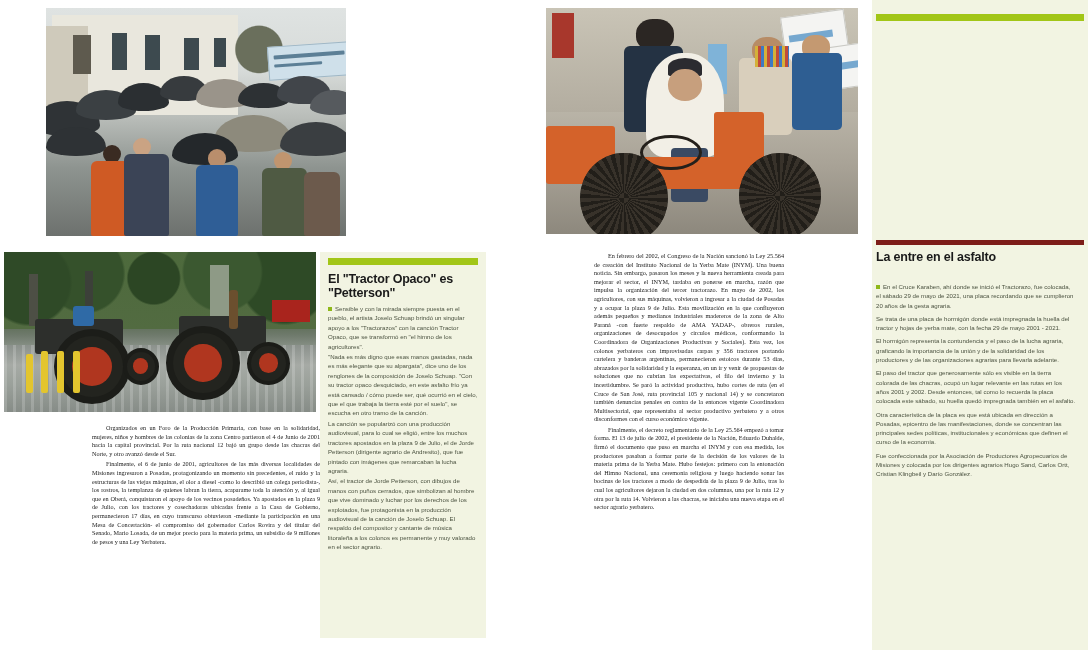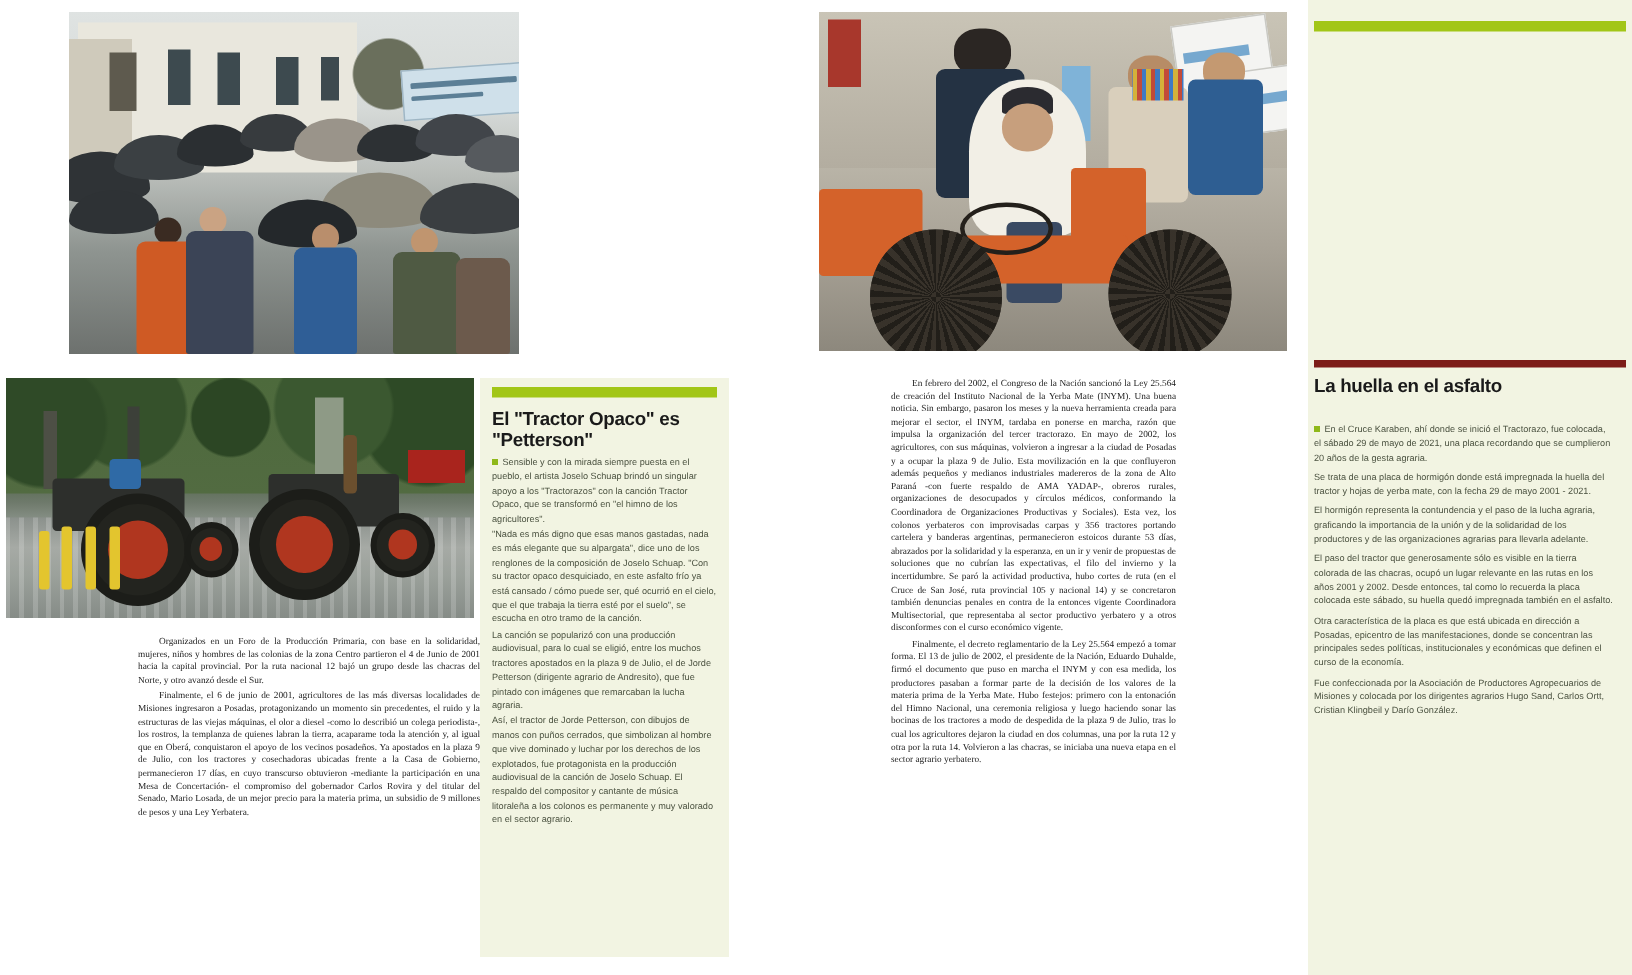--- a/index.html
+++ b/index.html
@@ -243,21 +243,21 @@
   </div>
 
   <div class="serif-col" id="col-mid-text">
     <p>En febrero del 2002, el Congreso de la Nación sancionó la Ley 25.564 de creación del Instituto Nacional de la Yerba Mate (INYM). Una buena noticia. Sin embargo, pasaron los meses y la nueva herramienta creada para mejorar el sector, el INYM, tardaba en ponerse en marcha, razón que impulsa la organización del tercer tractorazo. En mayo de 2002, los agricultores, con sus máquinas, volvieron a ingresar a la ciudad de Posadas y a ocupar la plaza 9 de Julio. Esta movilización en la que confluyeron además pequeños y medianos industriales madereros de la zona de Alto Paraná -con fuerte respaldo de AMA YADAP-, obreros rurales, organizaciones de desocupados y círculos médicos, conformando la Coordinadora de Organizaciones Productivas y Sociales). Esta vez, los colonos yerbateros con improvisadas carpas y 356 tractores portando cartelera y banderas argentinas, permanecieron estoicos durante 53 días, abrazados por la solidaridad y la esperanza, en un ir y venir de propuestas de soluciones que no cubrían las expectativas, el filo del invierno y la incertidumbre. Se paró la actividad productiva, hubo cortes de ruta (en el Cruce de San José, ruta provincial 105 y nacional 14) y se concretaron también denuncias penales en contra de la entonces vigente Coordinadora Multisectorial, que representaba al sector productivo yerbatero y a otros disconformes con el curso económico vigente.</p>
     <p>Finalmente, el decreto reglamentario de la Ley 25.564 empezó a tomar forma. El 13 de julio de 2002, el presidente de la Nación, Eduardo Duhalde, firmó el documento que puso en marcha el INYM y con esa medida, los productores pasaban a formar parte de la decisión de los valores de la materia prima de la Yerba Mate. Hubo festejos: primero con la entonación del Himno Nacional, una ceremonia religiosa y luego haciendo sonar las bocinas de los tractores a modo de despedida de la plaza 9 de Julio, tras lo cual los agricultores dejaron la ciudad en dos columnas, una por la ruta 12 y otra por la ruta 14. Volvieron a las chacras, se iniciaba una nueva etapa en el sector agrario yerbatero.</p>
   </div>
 
   <div id="col-right">
     <div class="topbar"></div>
     <div class="divbar"></div>
-    <h2>La huella en el asfalto</h2>
+    <h2>La entre en el asfalto</h2>
     <div class="bodytext">
       <p>
         <span class="bullet"></span><span>En el Cruce Karaben, ahí donde se inició el Tractorazo, fue colocada, el sábado 29 de mayo de 2021, una placa recordando que se cumplieron 20 años de la gesta agraria.</span>
       </p>
       <p>Se trata de una placa de hormigón donde está impregnada la huella del tractor y hojas de yerba mate, con la fecha 29 de mayo 2001 - 2021.</p>
       <p>El hormigón representa la contundencia y el paso de la lucha agraria, graficando la importancia de la unión y de la solidaridad de los productores y de las organizaciones agrarias para llevarla adelante.</p>
       <p>El paso del tractor que generosamente sólo es visible en la tierra colorada de las chacras, ocupó un lugar relevante en las rutas en los años 2001 y 2002. Desde entonces, tal como lo recuerda la placa colocada este sábado, su huella quedó impregnada también en el asfalto.</p>
       <p>Otra característica de la placa es que está ubicada en dirección a Posadas, epicentro de las manifestaciones, donde se concentran las principales sedes políticas, institucionales y económicas que definen el curso de la economía.</p>
       <p>Fue confeccionada por la Asociación de Productores Agropecuarios de Misiones y colocada por los dirigentes agrarios Hugo Sand, Carlos Ortt, Cristian Klingbeil y Darío González.</p>
     </div>

